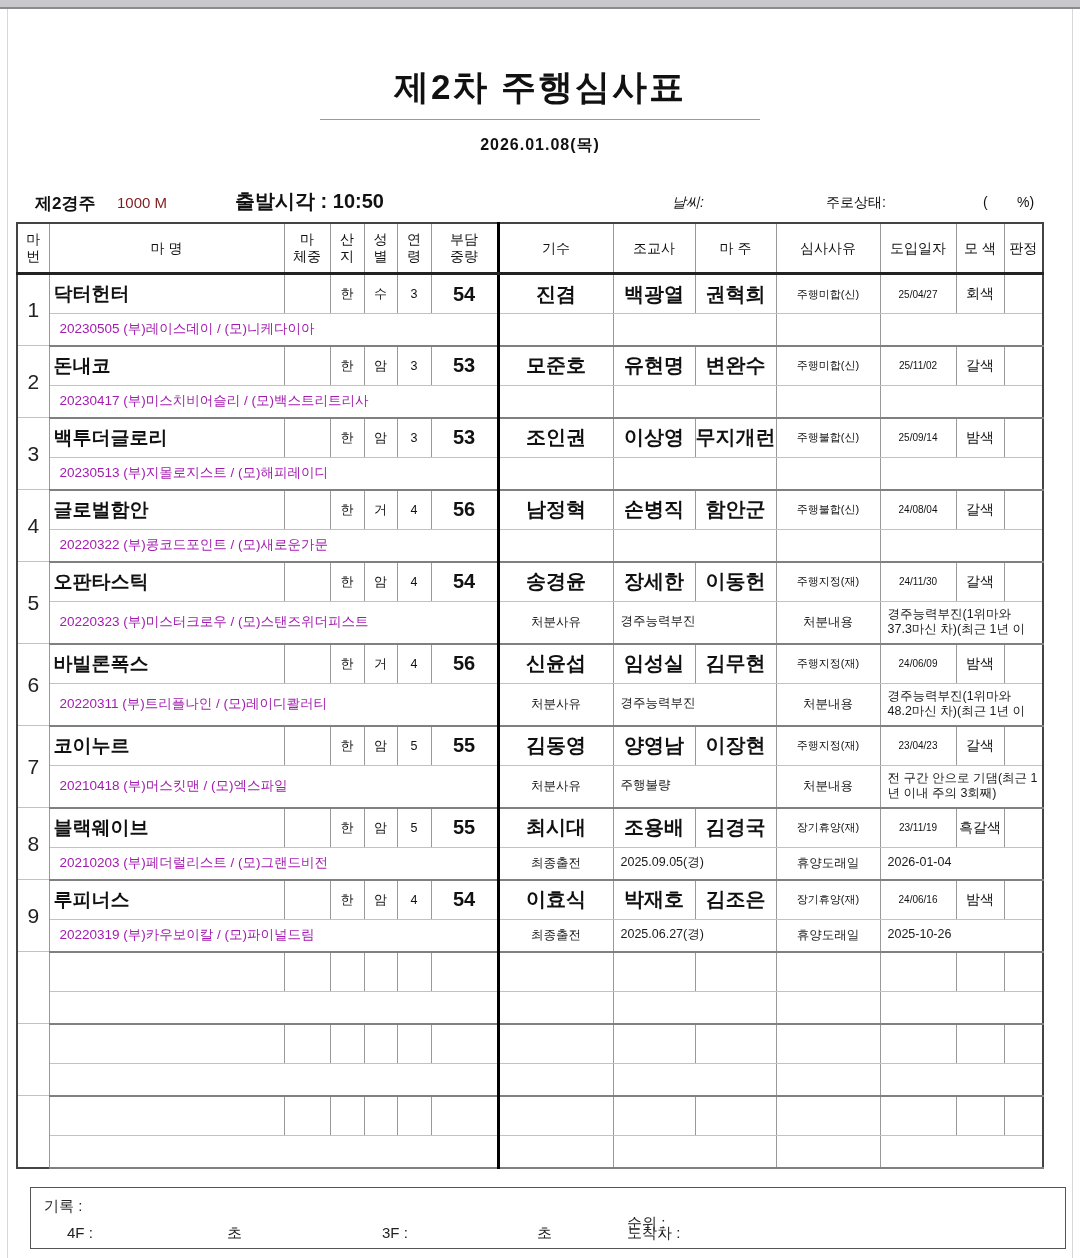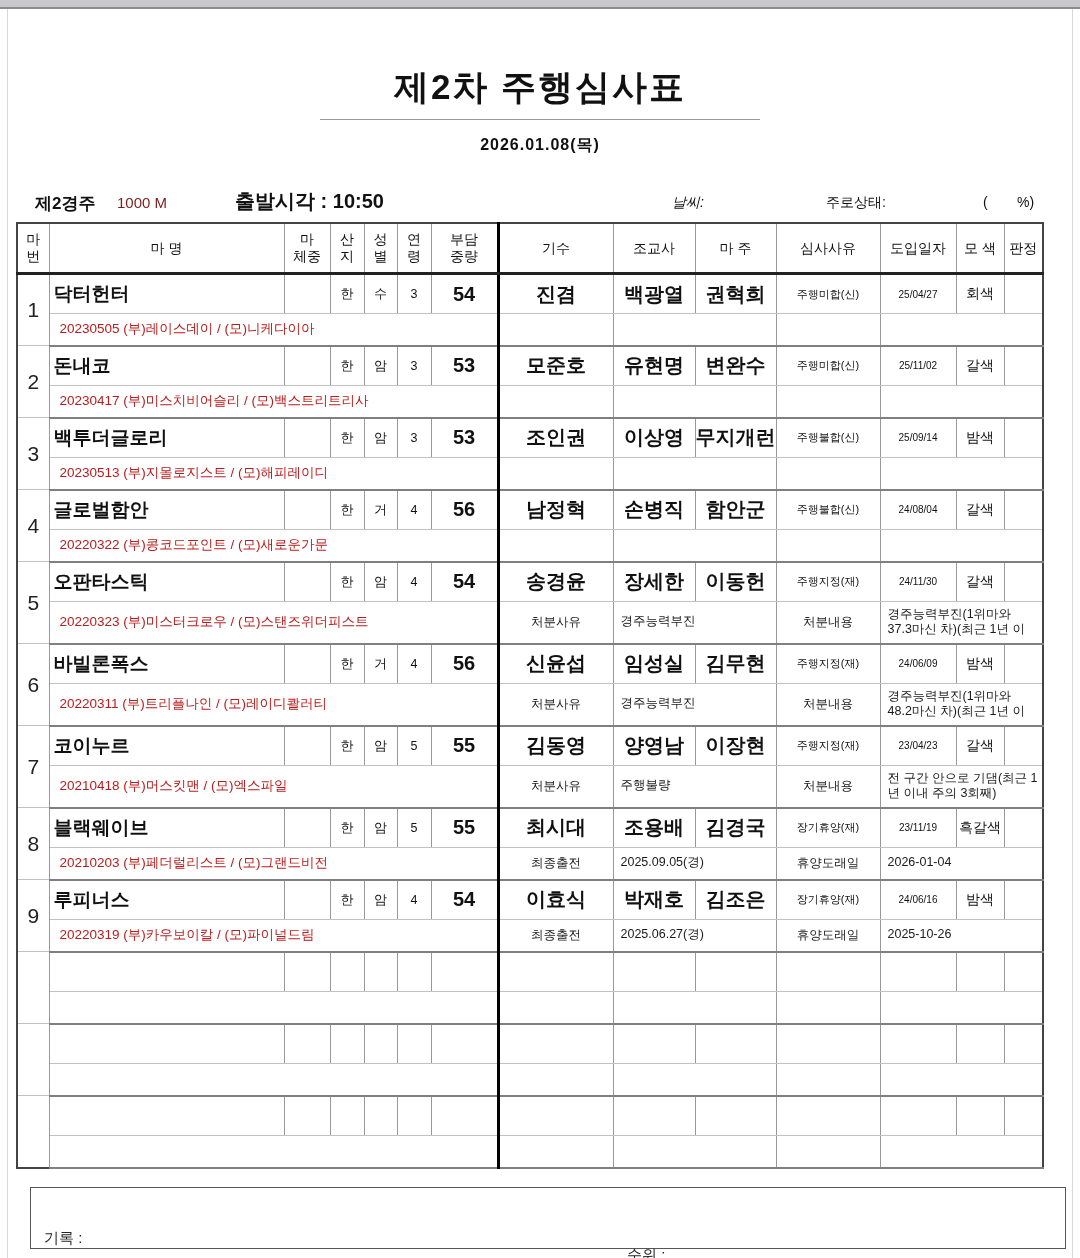--- a/index.html
+++ b/index.html
@@ -50,29 +50,29 @@
 
   td.c-no    { font-size:21px; color:#222; }
   td.c-name  { text-align:left; padding-left:4px; font-size:19px; font-weight:bold; white-space:nowrap; }
   td.c-small { font-size:13px; }
   td.c-age   { font-size:12.5px; }
   td.c-load  { font-size:20px; font-weight:bold; }
   td.c-person{ font-size:20px; font-weight:bold; white-space:nowrap; }
   td.c-reason{ font-size:11px; }
   td.c-date  { font-size:10px; }
   td.c-color { font-size:14px; }
-  td.c-breed { text-align:left; padding-left:10px; font-size:13.5px; color:#b91c1c; white-space:nowrap; }
+  td.c-breed { text-align:left; padding-left:10px; font-size:13.5px; color:#a21caf; white-space:nowrap; }
   td.c-sublabel { font-size:12.5px; color:#222; }
   td.c-subval   { text-align:left; padding:1px 4px 1px 7px; font-size:12.5px; color:#1a1a1a; line-height:1.25; }
 
   .footer-box {
     position:absolute; top:1187px; left:30px; width:1034px; height:60px;
     border:1.5px solid #555; font-size:15px; color:#222;
   }
-  .footer-box span { position:absolute; white-space:nowrap;margin-top:32px; }
+  .footer-box span { position:absolute; white-space:nowrap; }
   .fb-record { left:13px;  top:9px; }
   .fb-rank   { left:596px; top:26px;text-align:center; }
   .fb-4f     { left:36px;  top:36px; }
   .fb-sec1   { left:196px; top:36px; }
   .fb-3f     { left:351px; top:36px;text-align:center; }
   .fb-sec2   { left:506px; top:36px; }
   .fb-arrive { left:596px; top:36px; }
 </style>
 </head>
 <body>

